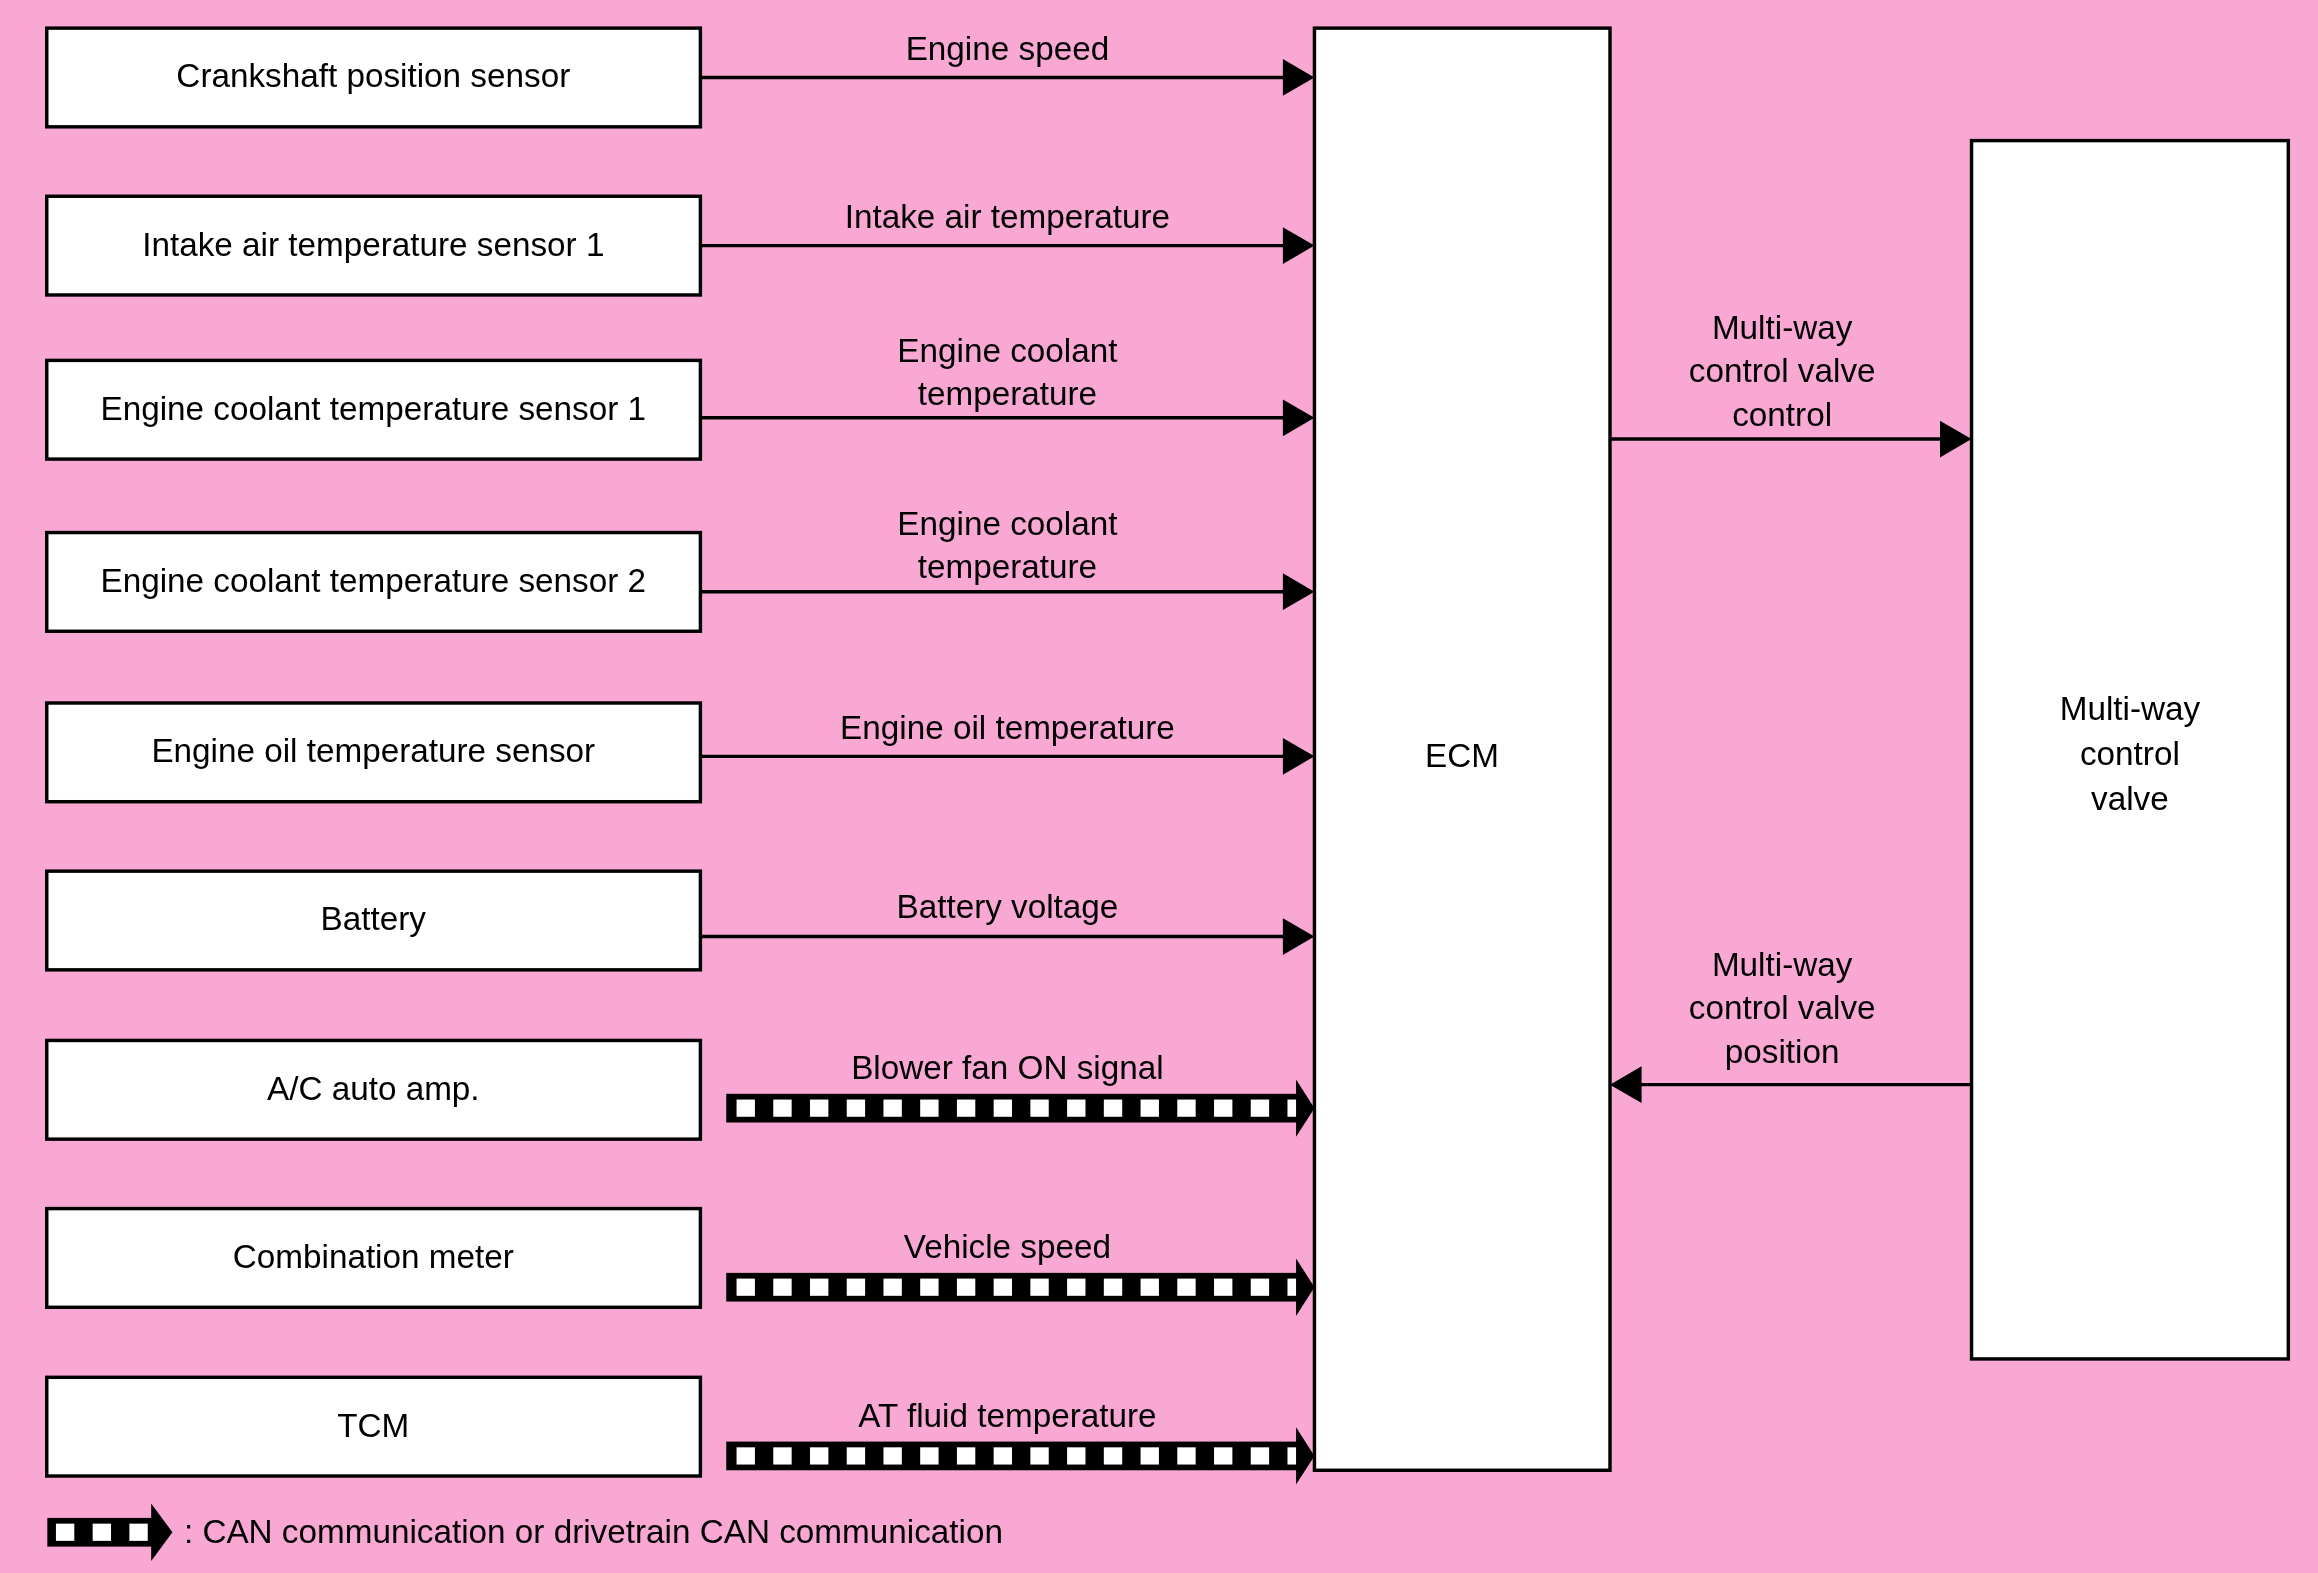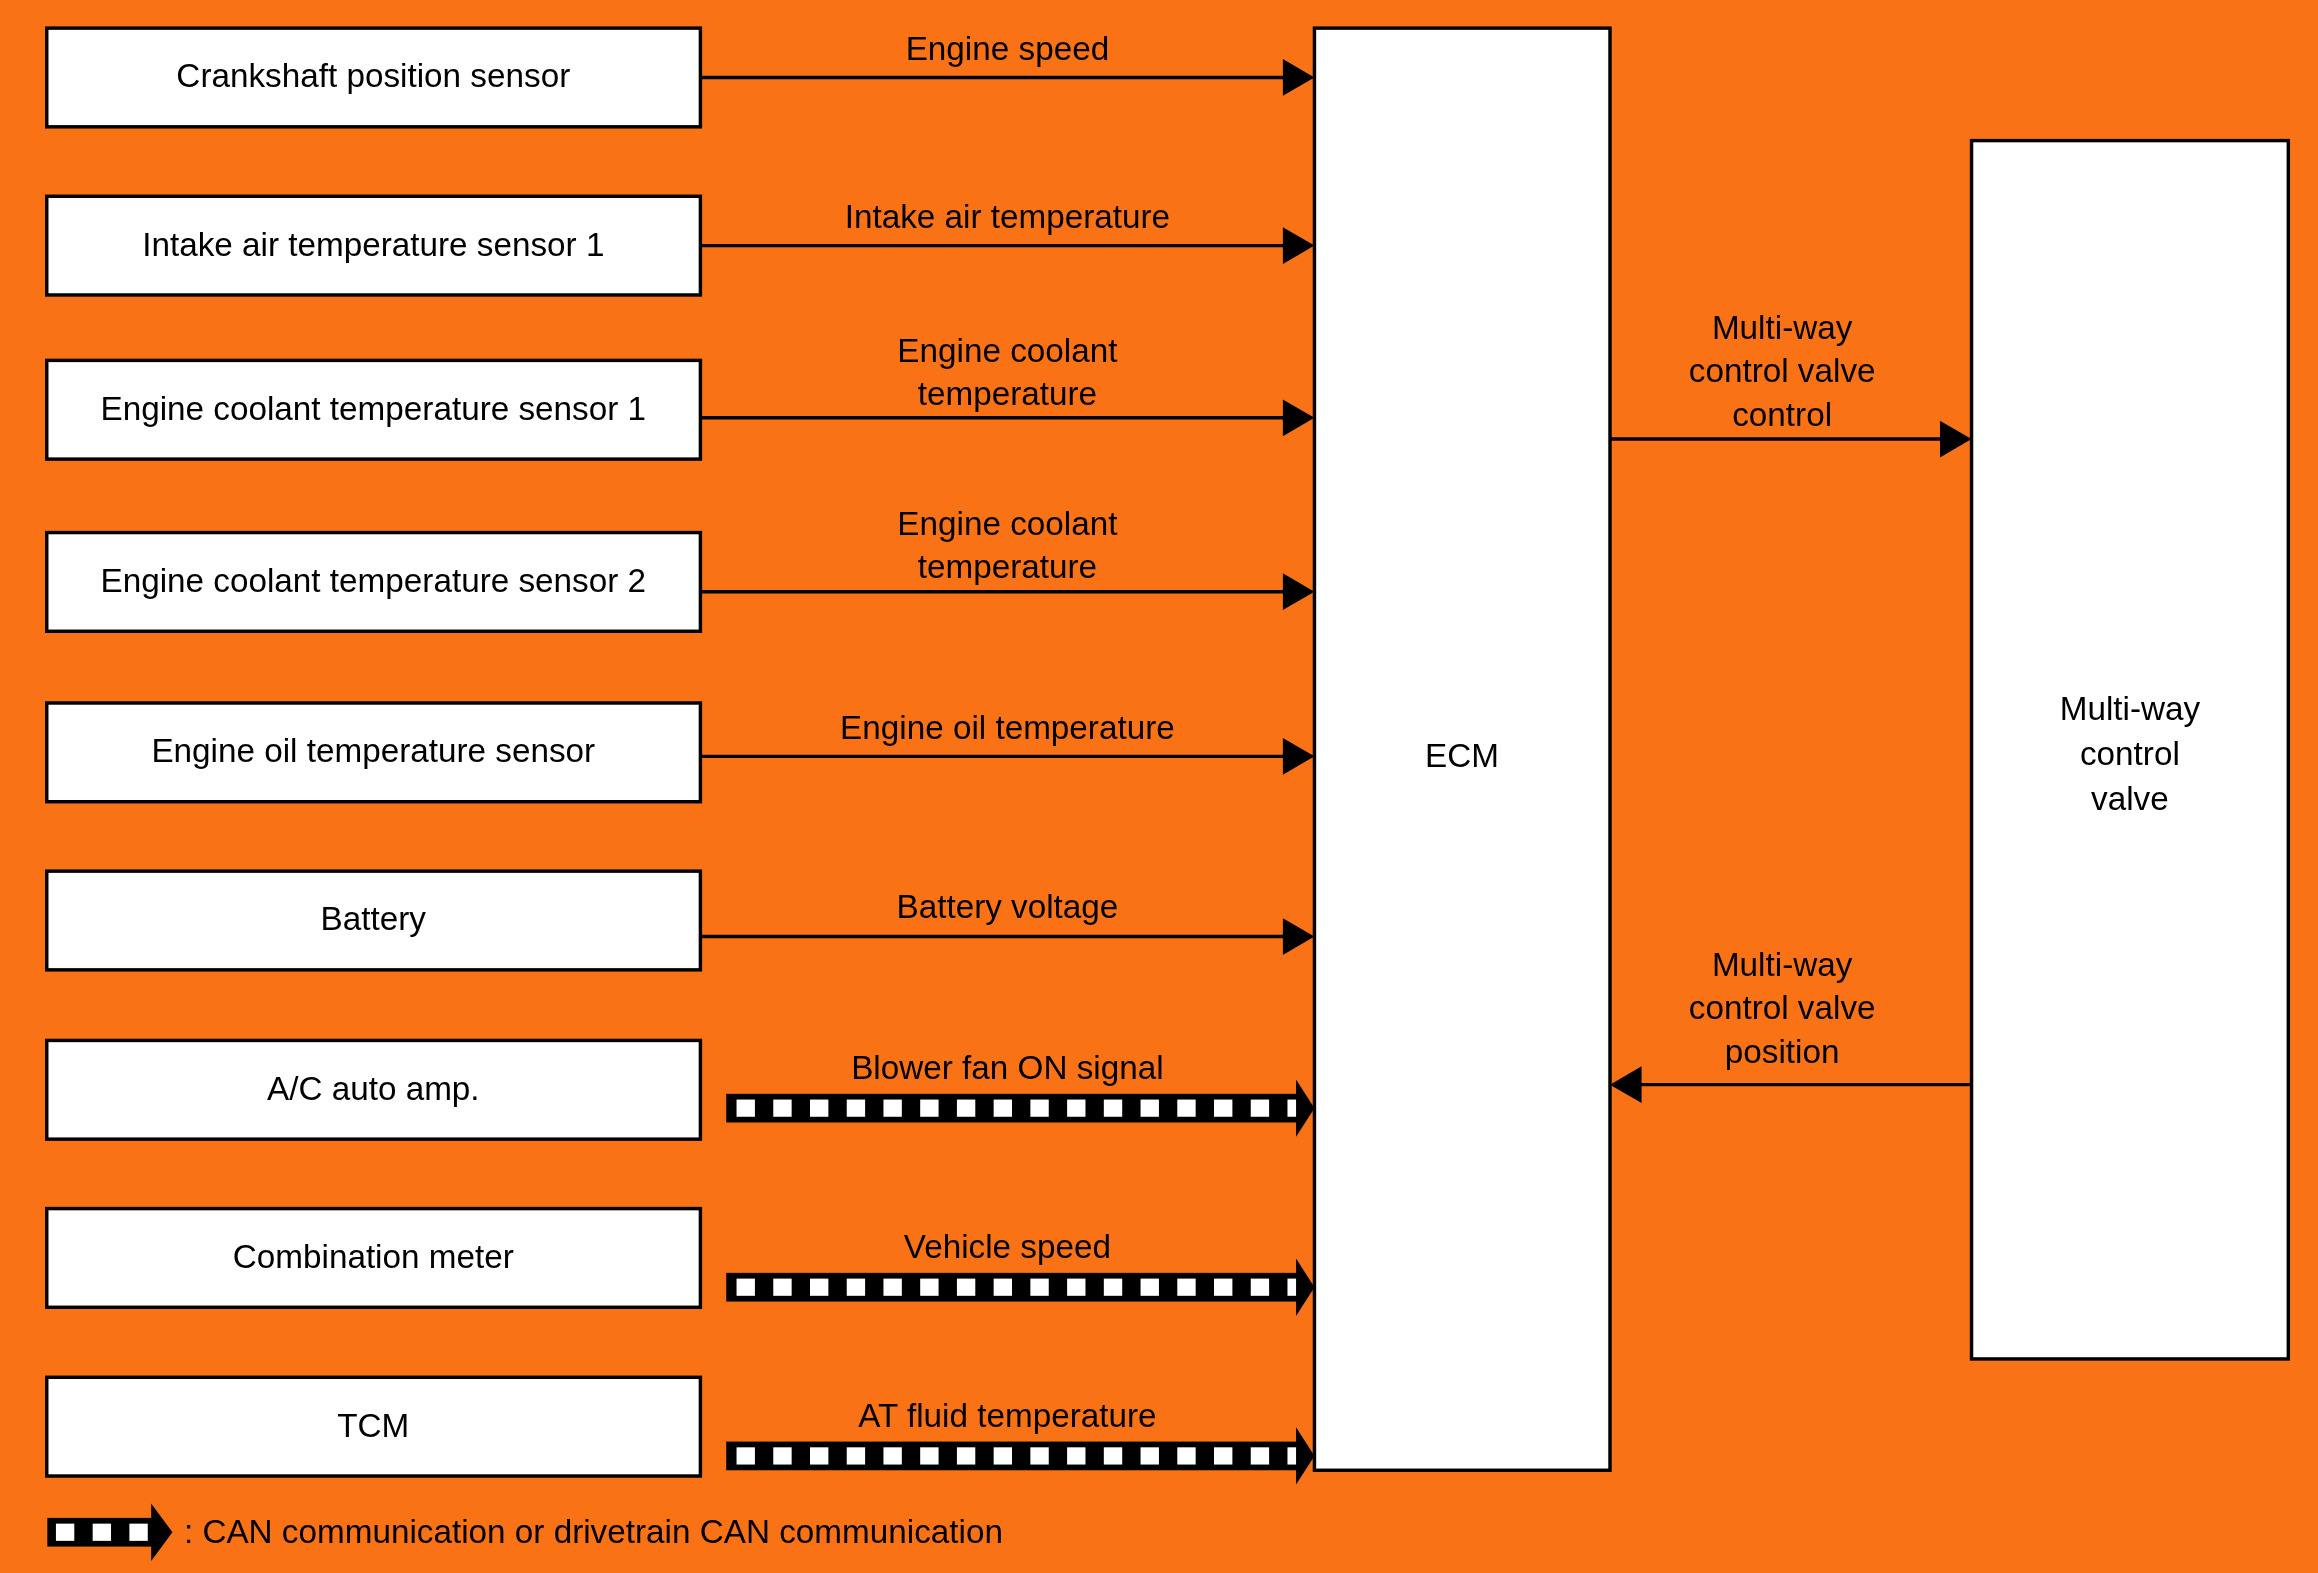--- a/index.html
+++ b/index.html
@@ -7,21 +7,21 @@
     padding: 0;
     background: #ffffff;
   }
   body {
     font-family: "Liberation Sans", sans-serif;
   }
   #diagram-root {
     position: relative;
     width: 2319px;
     height: 1573px;
-    background: #f97316;
+    background: #f9a8d4;
     overflow: hidden;
   }
   svg#diagram-svg {
     position: absolute;
     top: 0;
     left: 0;
     width: 2319px;
     height: 1573px;
     display: block;
   }

